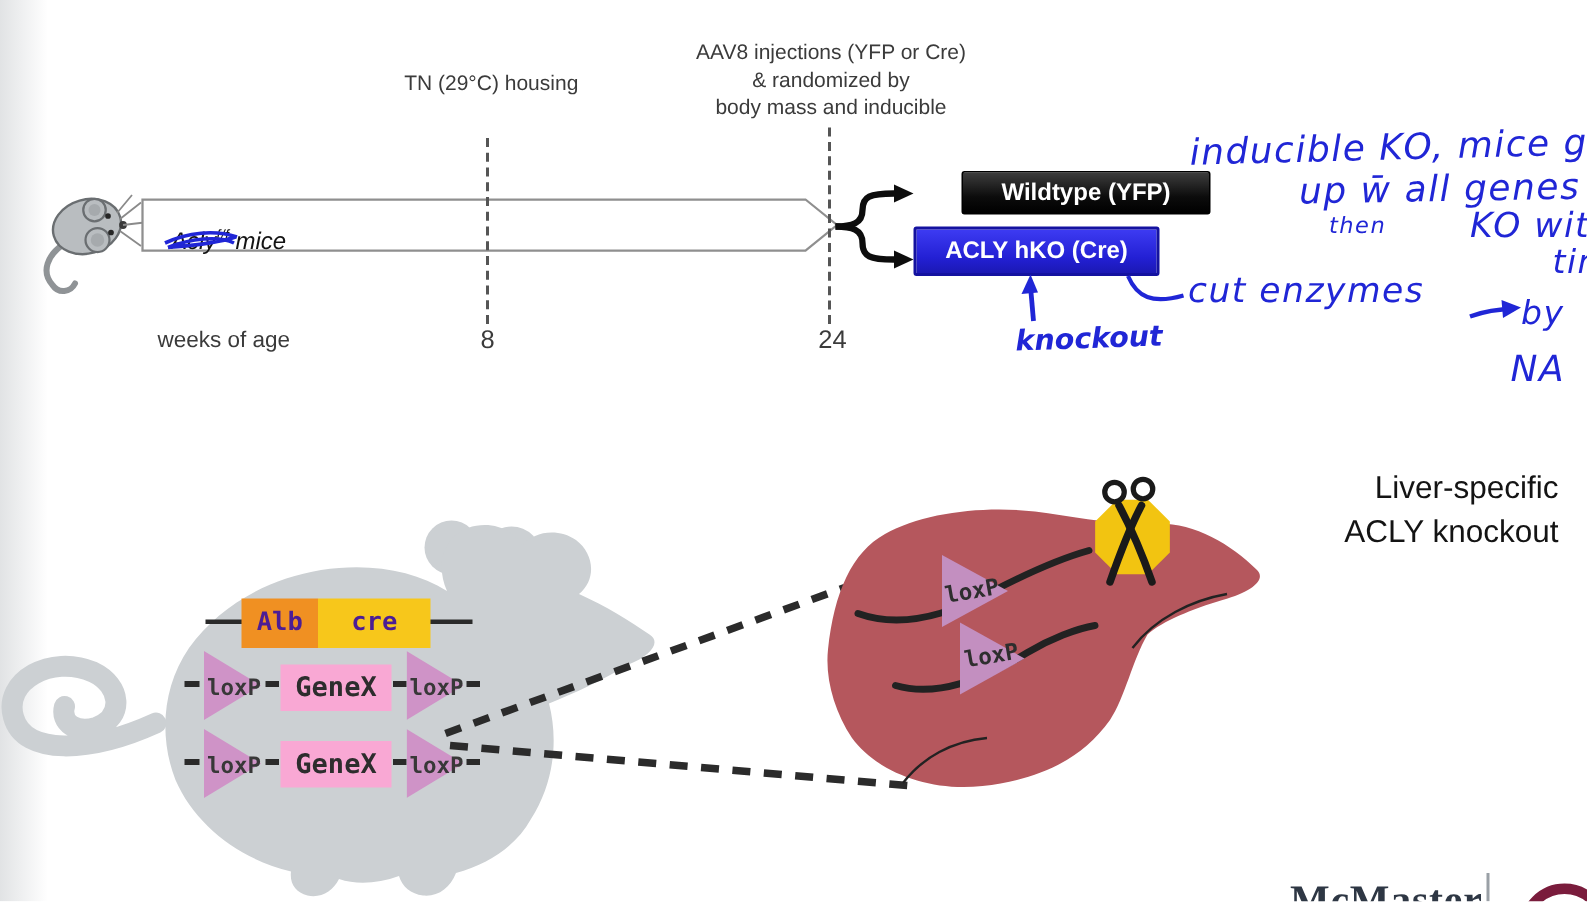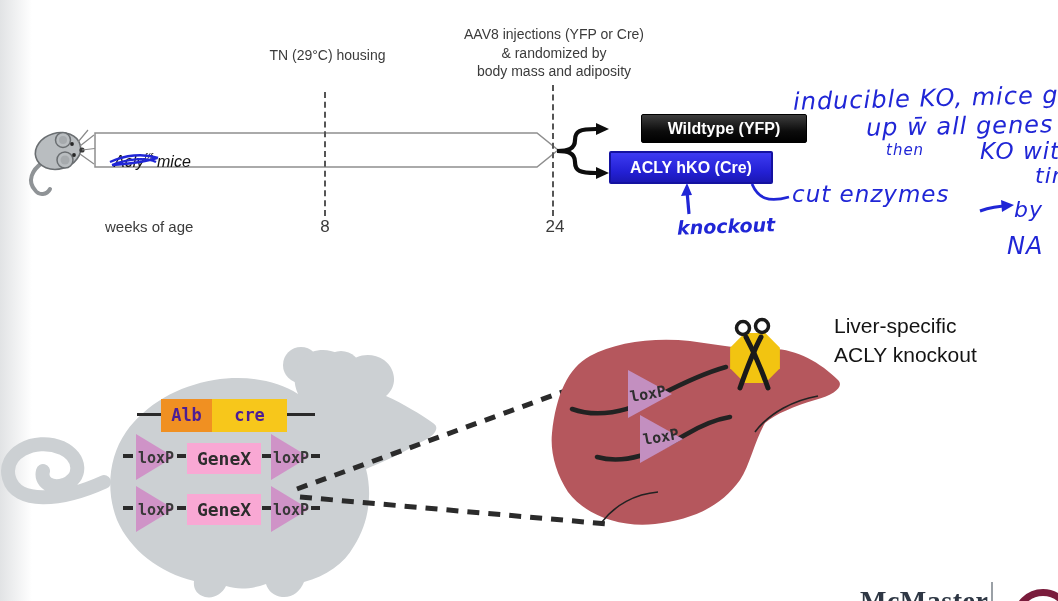--- a/index.html
+++ b/index.html
@@ -32,21 +32,21 @@
   .cassette{font-family:"DejaVu Sans Mono","DejaVu Sans",monospace;font-weight:bold;
             text-align:center;color:#4c1d95;}
   .alb-box{background:#f09022;width:51px;height:33px;line-height:33px;font-size:17px;}
   .cre-box{background:#f7c71b;width:75px;height:33px;line-height:33px;font-size:17px;}
   .gene-box{background:#f9a8d4;width:74px;height:31px;line-height:31px;font-size:18px;color:#2d2d2d;}
   .tri{width:38px;height:46px;background:#cf93c7;clip-path:polygon(0 0,100% 50%,0 100%);}
   .loxp-txt{font-family:"DejaVu Sans Mono","DejaVu Sans",monospace;font-weight:bold;font-size:15px;
             color:#383838;width:38px;text-align:center;}
   .liver-loxp{transform:rotate(-10deg);color:#2e2e2e;}
 
-  .caption{font-size:21px;line-height:29px;color:#141414;text-align:left;width:205px;}
+  .caption{font-size:21px;line-height:29px;color:#141414;text-align:right;width:205px;}
 
   
   .wordmark{font-family:"Liberation Serif",serif;font-weight:bold;font-size:28px;color:#2e3744;
             letter-spacing:.5px;}
   .logo-divider{width:2px;height:19px;background:#9aa0a6;}
   .logo-arc{width:46px;height:46px;border:7px solid #7a1c3c;border-radius:50%;background:#fff;}
 </style>
 </head>
 <body>
 
@@ -75,21 +75,21 @@
 
   <div class="abs vdash" style="left:324px;top:92px;height:124px;"></div>
   <div class="abs vdash" style="left:552px;top:85px;height:131px;"></div>
 
   <div class="abs ev-label" style="left:235px;top:46px;width:185px;">
     <div>TN (29°C) housing</div>
   </div>
   <div class="abs ev-label" style="left:448px;top:25px;width:212px;">
     <div>AAV8 injections (YFP or Cre)</div>
     <div>&amp; randomized by</div>
-    <div>body mass and adiposity</div>
+    <div>body mass and inducible</div>
   </div>
 
   <div class="abs axis-label" style="left:105px;top:218px;">weeks of age</div>
   <div class="abs tick" style="left:318px;top:217px;width:14px;">8</div>
   <div class="abs tick" style="left:541px;top:217px;width:28px;">24</div>
 
   <svg class="abs" style="left:554px;top:116px;" width="60" height="68" viewBox="0 0 60 68">
     <path d="M3 35 C 14 35,21 33,21 24 C 21 15,26 13,42 13" fill="none" stroke="#0d0d0d" stroke-width="4.2"></path>
     <polygon points="42,7 55,13 42,19" fill="#0d0d0d"></polygon>
     <path d="M3 35 C 14 35,21 37,21 46 C 21 55,26 57,42 57" fill="none" stroke="#0d0d0d" stroke-width="4.2"></path>

